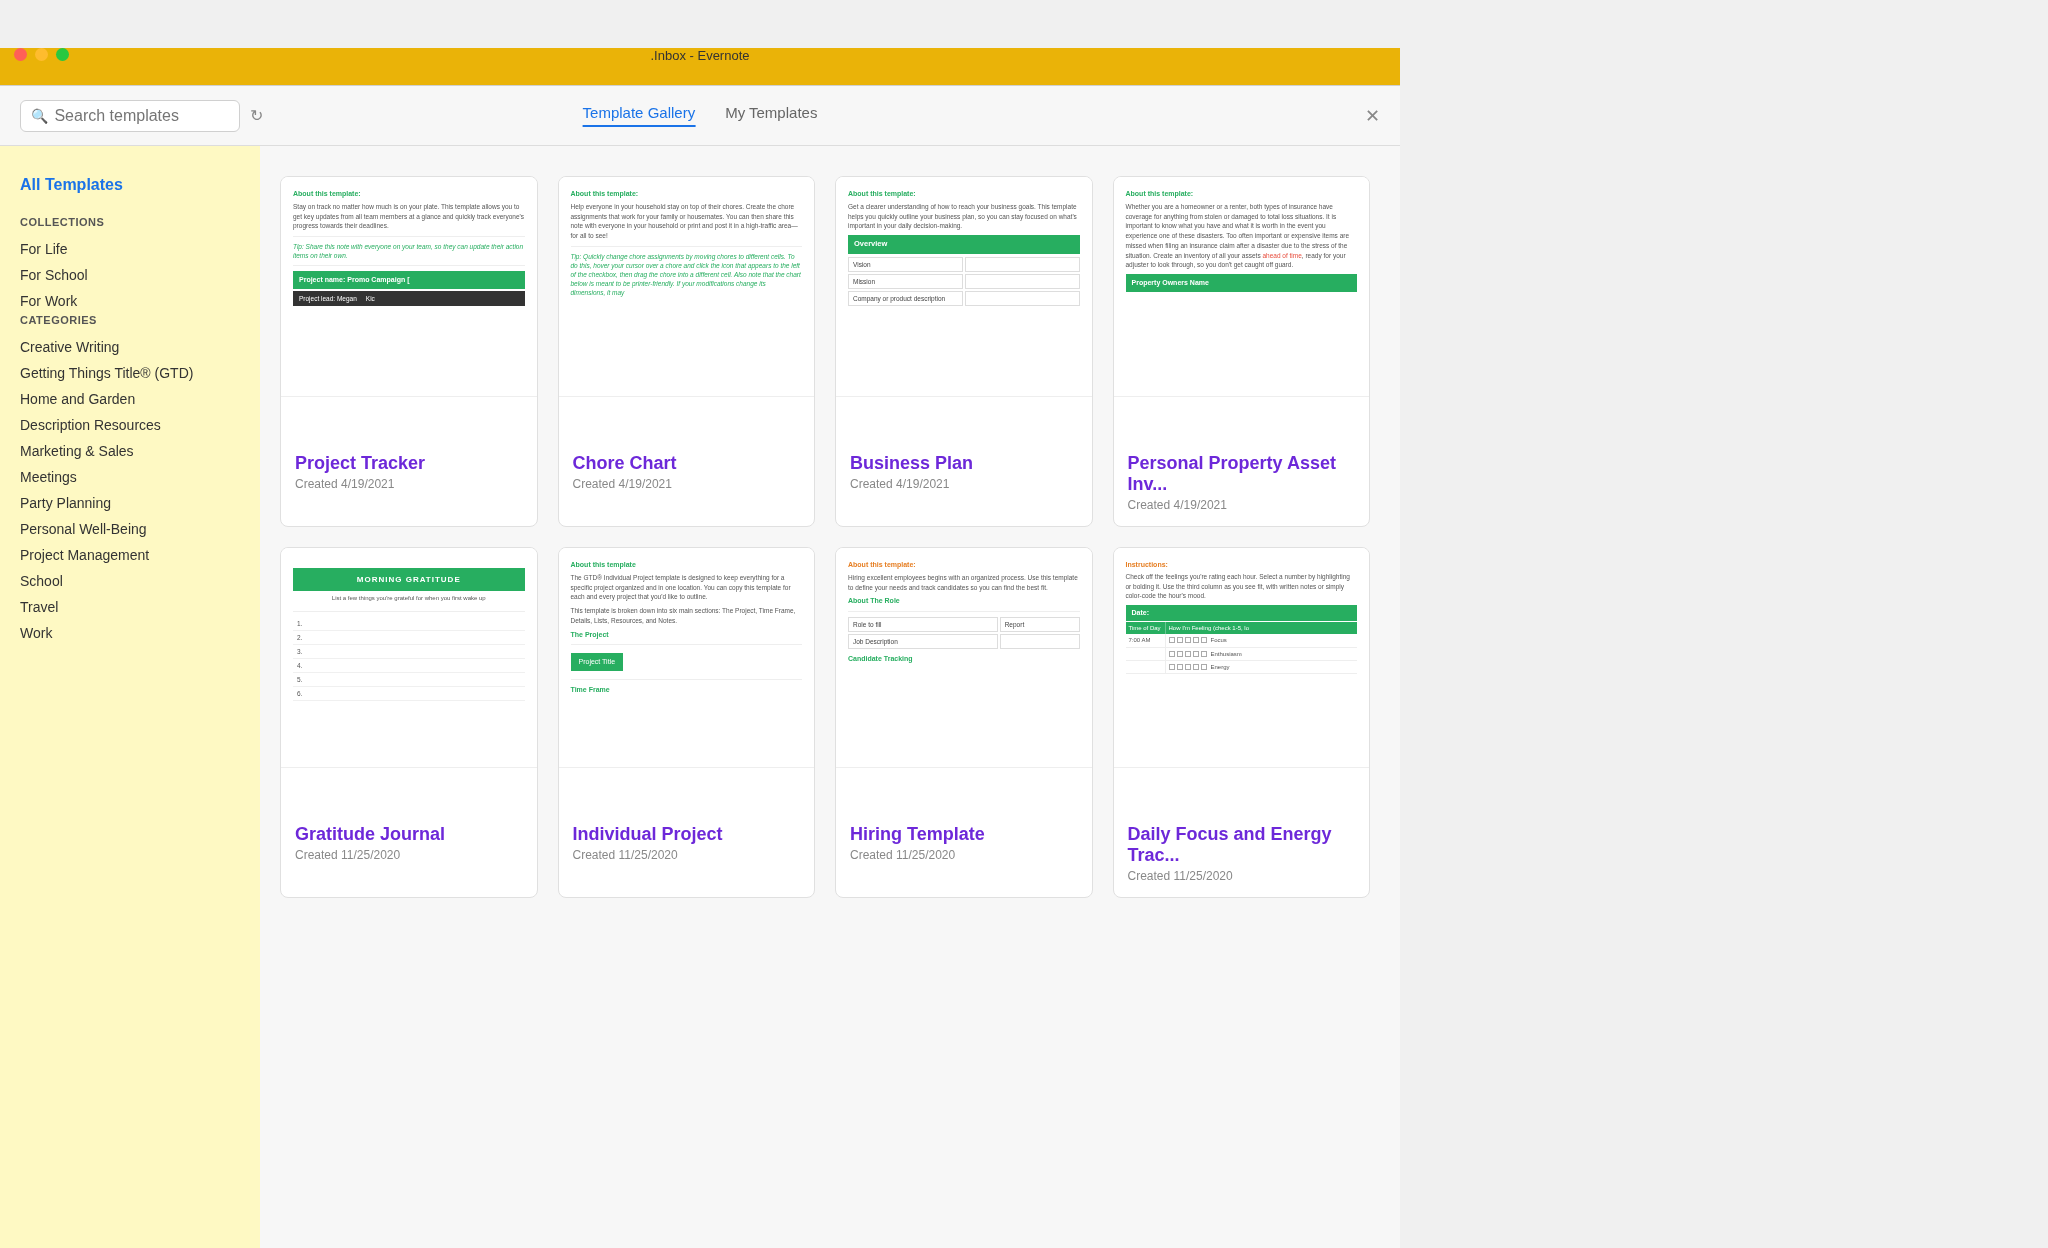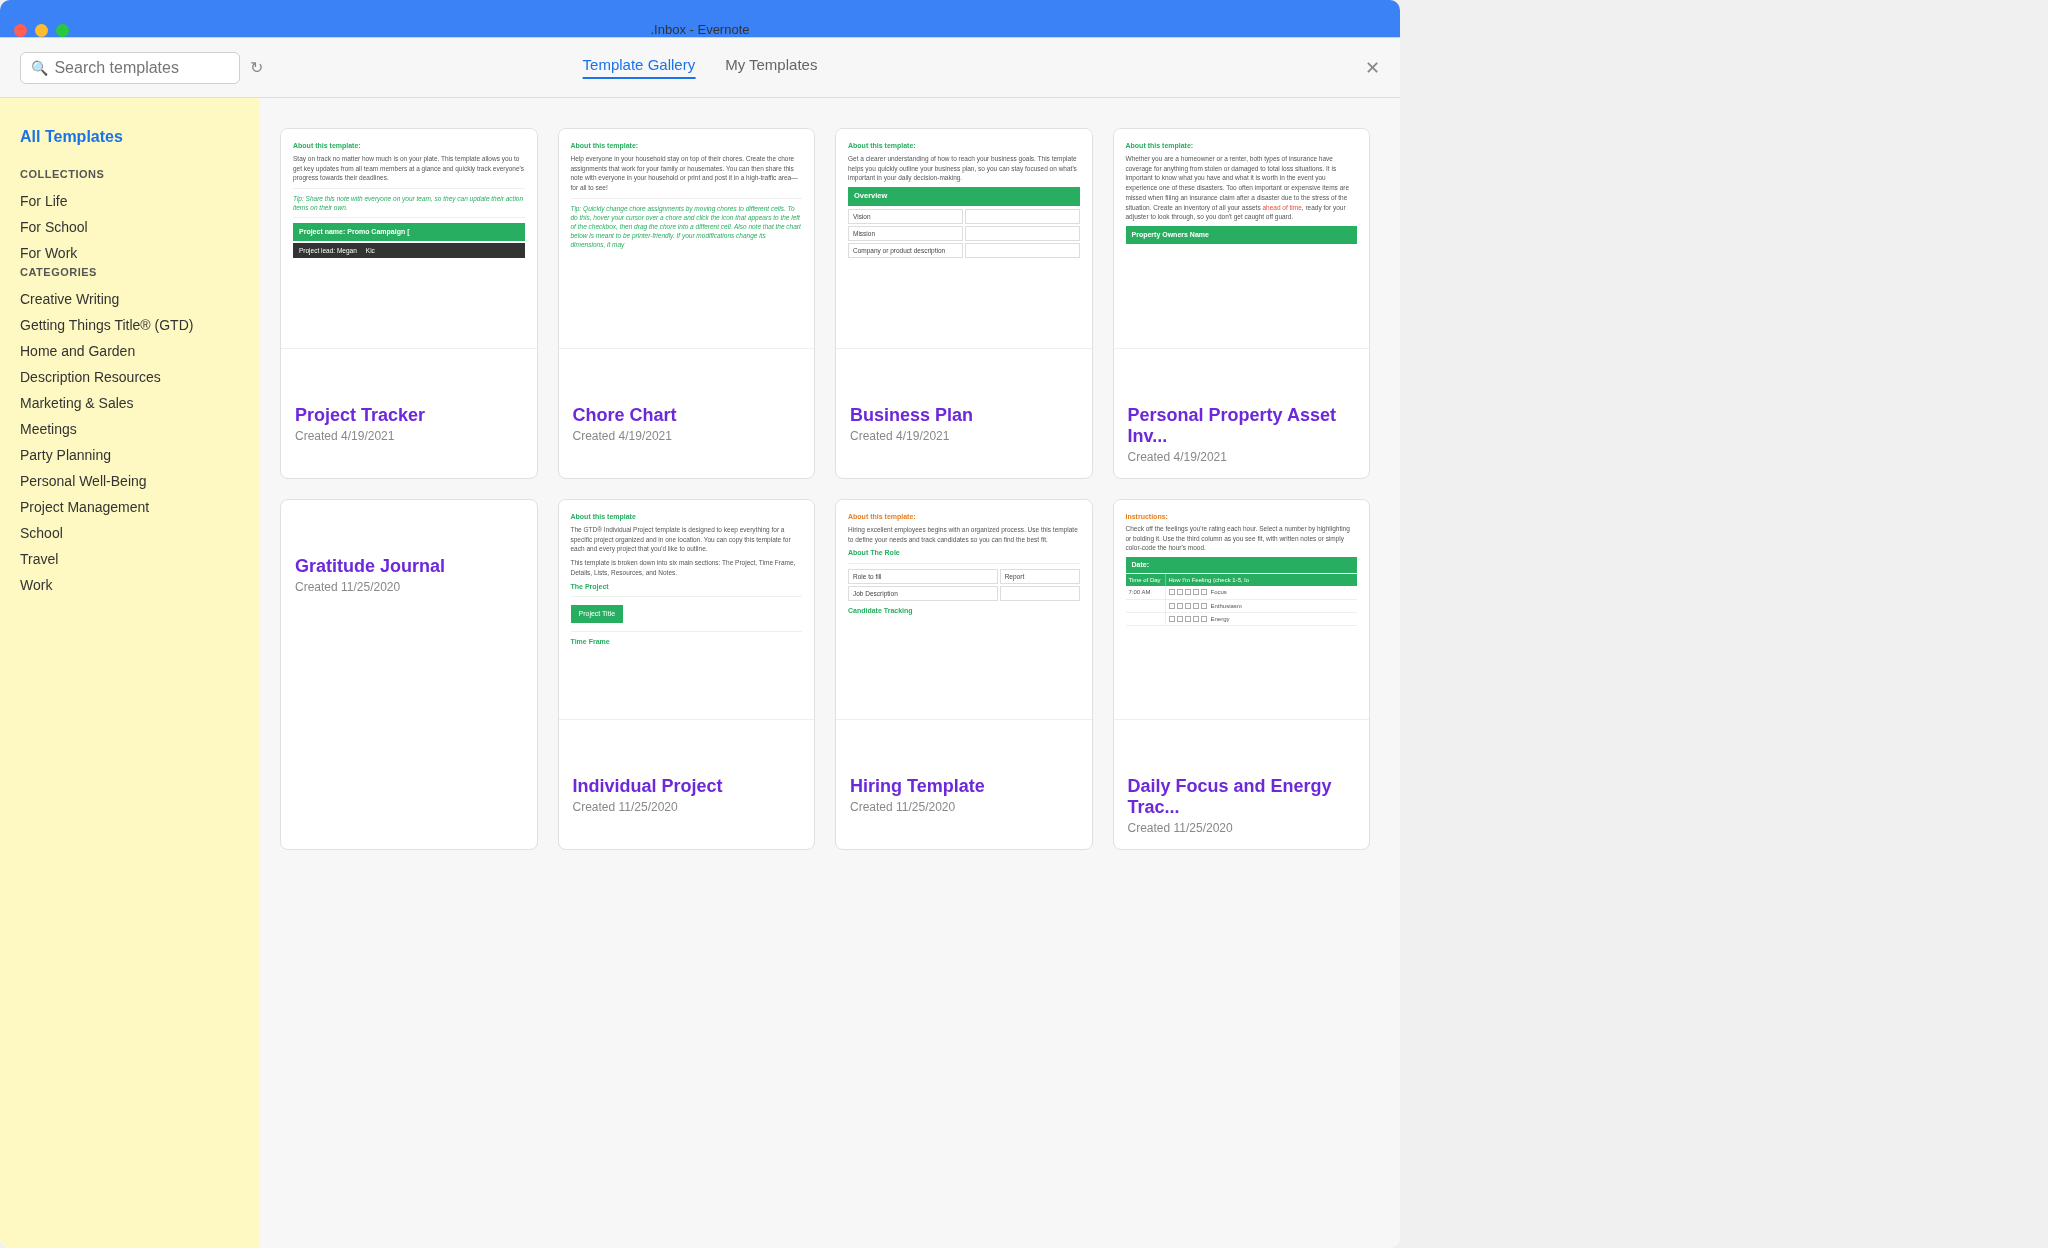--- a/index.html
+++ b/index.html
@@ -7,27 +7,28 @@
       font-family: -apple-system, BlinkMacSystemFont, 'Segoe UI', Helvetica, Arial, sans-serif;
       background: #f0f0f0;
       width: 1400px;
       min-height: 900px;
       border-radius: 10px;
       overflow: hidden;
     }
 
     
     .titlebar {
-      background: #3b82f6;
+      background: #eab308;
       height: 38px;
       display: flex;
-      align-items: flex-end;
+      align-items: flex-start;
       justify-content: center;
       position: relative;
       border-bottom: 1px solid #d0d0d0;
+      margin-top: 48px;
     }
     .titlebar-buttons {
       position: absolute;
       left: 14px;
       display: flex;
       gap: 8px;
     }
     .tb-btn {
       width: 13px; height: 13px;
       border-radius: 50%;
@@ -453,20 +454,32 @@
           <div class="preview-text">Whether you are a homeowner or a renter, both types of insurance have coverage for anything from stolen or damaged to total loss situations. It is important to know what you have and what it is worth in the event you experience one of these disasters. Too often important or expensive items are missed when filing an insurance claim after a disaster due to the stress of the situation. Create an inventory of all your assets <span style="color:#e74c3c;">ahead of time</span>, ready for your adjuster to look through, so you don't get caught off guard.</div>
           <div class="preview-green-bar" style="font-size:7px;">Property Owners Name</div>
         </div>
         <div class="card-info">
           <div class="card-title">Personal Property Asset Inv...</div>
           <div class="card-date">Created 4/19/2021</div>
         </div>
       </div>
 
       <div class="template-card">
+        <div class="card-preview">
+          <div style="height:8px;"></div>
+          <div class="preview-morning-header">MORNING GRATITUDE</div>
+          <div class="preview-morning-sub">List a few things you're grateful for when you first wake up</div>
+          <hr class="preview-divider">
+          <div class="preview-list-item">1.</div>
+          <div class="preview-list-item">2.</div>
+          <div class="preview-list-item">3.</div>
+          <div class="preview-list-item">4.</div>
+          <div class="preview-list-item">5.</div>
+          <div class="preview-list-item">6.</div>
+        </div>
         <div class="card-info">
           <div class="card-title">Gratitude Journal</div>
           <div class="card-date">Created 11/25/2020</div>
         </div>
       </div>
 
       <div class="template-card">
         <div class="card-preview">
           <div class="preview-about">About this template</div>
           <div class="preview-text">The GTD® Individual Project template is designed to keep everything for a specific project organized and in one location. You can copy this template for each and every project that you'd like to outline.</div>

